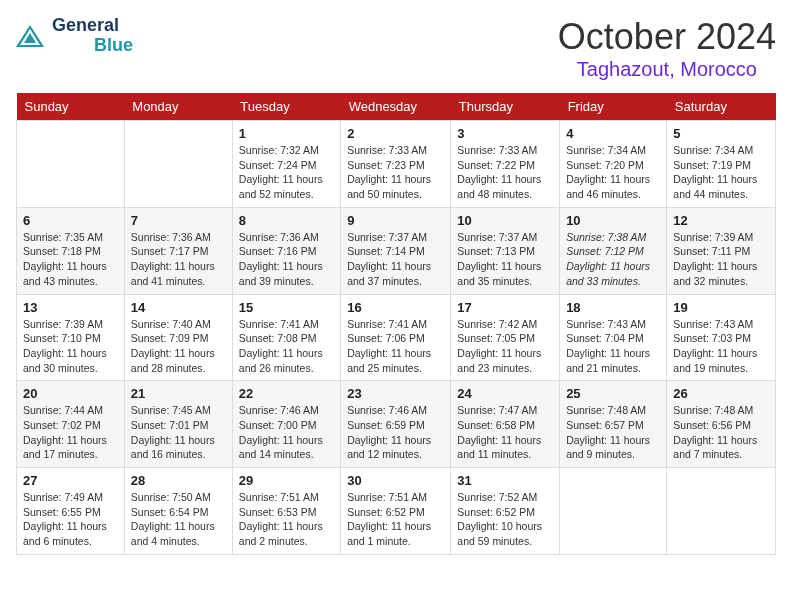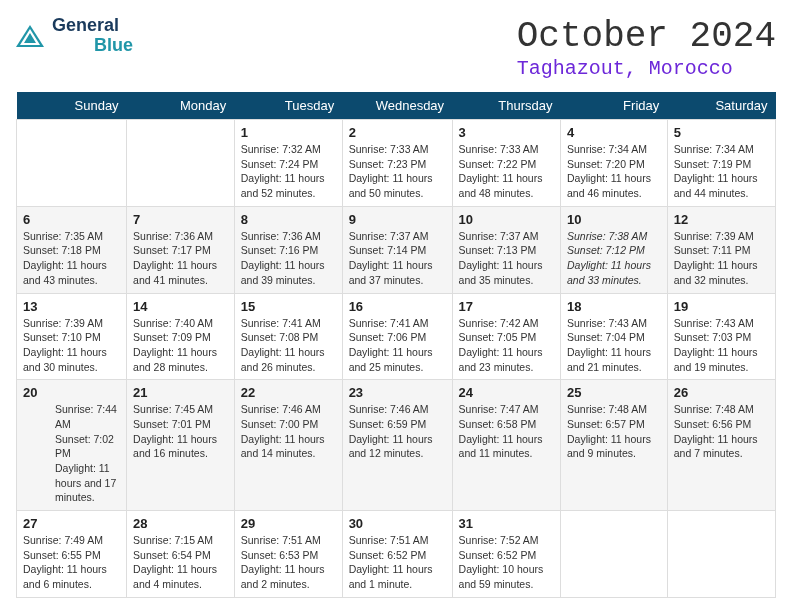--- a/index.html
+++ b/index.html
@@ -29,41 +29,40 @@
     }
     .logo-text span {
       color: #2196a8;
       margin-left: 42px;
     }
     .logo-icon {
       width: 28px;
       height: 22px;
     }
     .title-section {
-      text-align: left;
-      font-family: Liberation Mono, monospace;
+      text-align: center;
     }
     .month-title {
       font-size: 36px;
       font-weight: normal;
       color: #333;
     }
     .location-title {
       font-size: 20px;
       color: #6d28d9;
     }
     .calendar {
       width: 100%;
       border-collapse: collapse;
       font-size: 11px;
     }
     .calendar th {
-      background-color: #0c4a6e;
+      background-color: #b91c1c;
       color: #fff;
-      text-align: right;
+      text-align: left;
       padding: 6px 8px;
       font-size: 13px;
       font-weight: normal;
     }
     .calendar td {
       border: 1px solid #ddd;
       vertical-align: top;
       padding: 5px 6px;
       width: 113px;
       min-height: 80px;
@@ -239,21 +238,21 @@
         <td>
           <div class="day-number">19</div>
           <div class="day-info" style="white-space: pre-line;">Sunrise: 7:43 AM
 Sunset: 7:03 PM
 Daylight: 11 hours and 19 minutes.</div>
         </td>
       </tr>
       <tr>
         <td>
           <div class="day-number">20</div>
-          <div class="day-info" style="white-space: pre-line; margin-left: 32px;">Sunrise: 7:44 AM
+          <div class="day-info" style="white-space: pre-line;">Sunrise: 7:44 AM
 Sunset: 7:02 PM
 Daylight: 11 hours and 17 minutes.</div>
         </td>
         <td>
           <div class="day-number">21</div>
           <div class="day-info" style="white-space: pre-line;">Sunrise: 7:45 AM
 Sunset: 7:01 PM
 Daylight: 11 hours and 16 minutes.</div>
         </td>
         <td>
@@ -289,21 +288,21 @@
       </tr>
       <tr>
         <td>
           <div class="day-number">27</div>
           <div class="day-info" style="white-space: pre-line;">Sunrise: 7:49 AM
 Sunset: 6:55 PM
 Daylight: 11 hours and 6 minutes.</div>
         </td>
         <td>
           <div class="day-number">28</div>
-          <div class="day-info" style="white-space: pre-line;">Sunrise: 7:15 AM
+          <div class="day-info" style="white-space: pre-line;">Sunrise: 7:50 AM
 Sunset: 6:54 PM
 Daylight: 11 hours and 4 minutes.</div>
         </td>
         <td>
           <div class="day-number">29</div>
           <div class="day-info" style="white-space: pre-line;">Sunrise: 7:51 AM
 Sunset: 6:53 PM
 Daylight: 11 hours and 2 minutes.</div>
         </td>
         <td>

